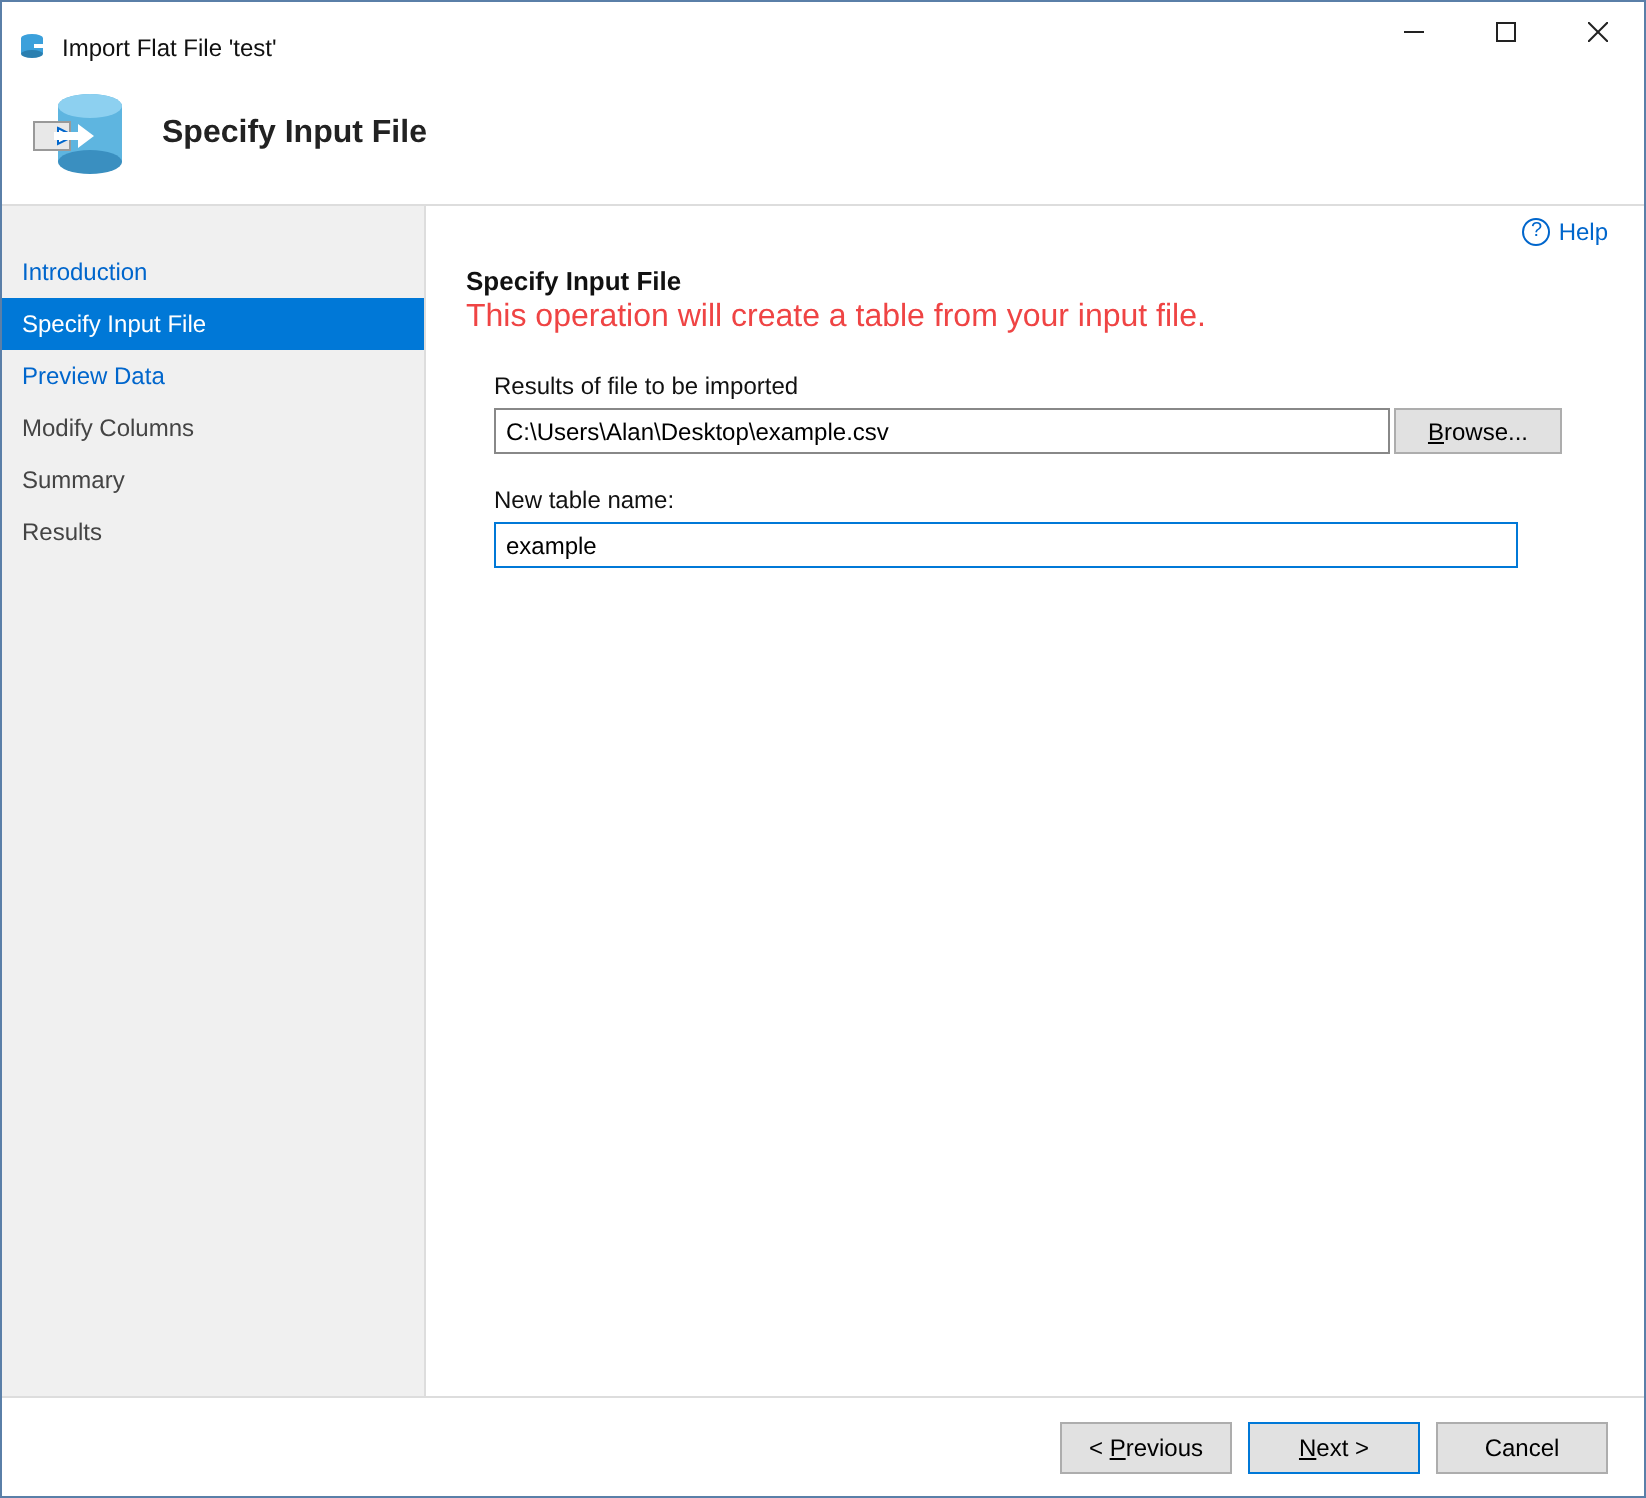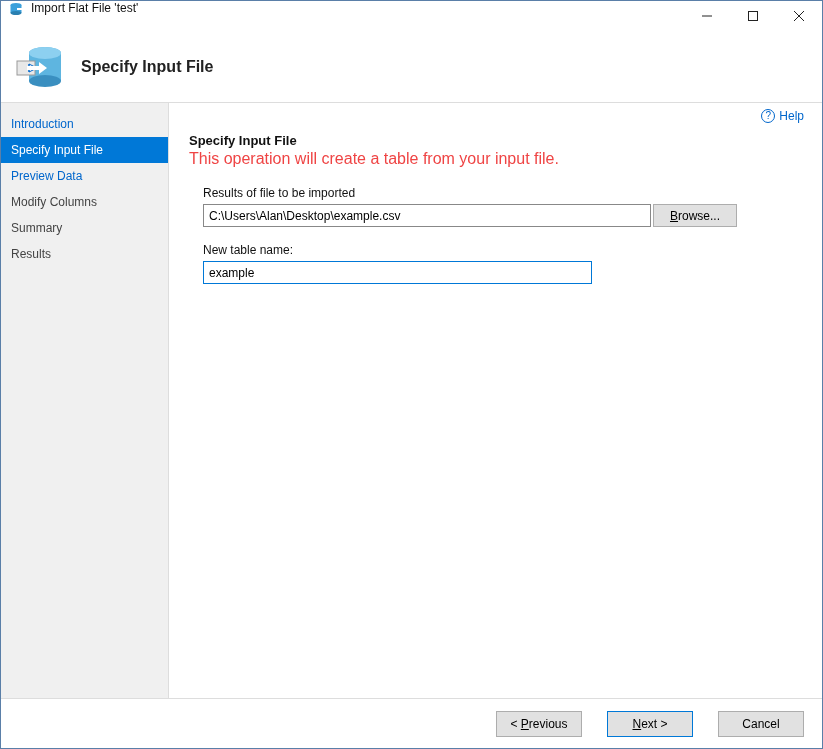--- a/index.html
+++ b/index.html
@@ -11,21 +11,21 @@
       height: 749px;
       border: 1px solid #5a7fa8;
       display: flex;
       flex-direction: column;
     }
     
     .titlebar {
       height: 30px;
       background: #fff;
       display: flex;
-      align-items: flex-start;
+      align-items: flex-end;
       padding-left: 8px;
     }
     .titlebar-icon {
       width: 16px; height: 16px;
       margin-right: 6px;
       display: inline-flex;
       align-items: center;
       justify-content: center;
     }
     .titlebar-title { flex: 1; font-size: 12px; color: #111; }
@@ -56,24 +56,24 @@
       font-weight: bold;
       color: #222;
     }
     
     .body {
       flex: 1;
       display: flex;
       min-height: 0;
     }
     .sidebar {
-      width: 168px;
+      width: 212px;
       background: #f0f0f0;
       border-right: 1px solid #ddd;
-      padding-top: 8px;
+      padding-top: 20px;
     }
     .sidebar-item {
       padding: 6px 10px;
       color: #0066cc;
       cursor: pointer;
       font-size: 12px;
     }
     .sidebar-item.disabled { color: #444; cursor: default; }
     .sidebar-item.selected {
       background: #0078d7;
@@ -134,40 +134,40 @@
     .text-input {
       border: 1px solid #888;
       padding: 3px 5px;
       font-size: 12px;
       font-family: inherit;
       height: 23px;
     }
     .text-input.loc { width: 448px; }
     .text-input.focused {
       border: 1px solid #0078d7;
-      width: 389px;
+      width: 512px;
     }
     .btn {
       background: #e1e1e1;
       border: 1px solid #adadad;
       padding: 3px 11px;
       font-size: 12px;
       font-family: inherit;
       height: 23px;
       cursor: pointer;
       min-width: 84px;
     }
     
     .footer {
       height: 50px;
       border-top: 1px solid #ddd;
       display: flex;
       justify-content: flex-end;
       align-items: center;
-      gap: 25px;
+      gap: 8px;
       padding: 0 18px;
       background: #fff;
     }
     .footer .btn { min-width: 86px; height: 26px; }
     .btn.primary { border: 1.5px solid #0078d7; }
     .u { text-decoration: underline; }
   </style>
 </head>
 <body>
 

